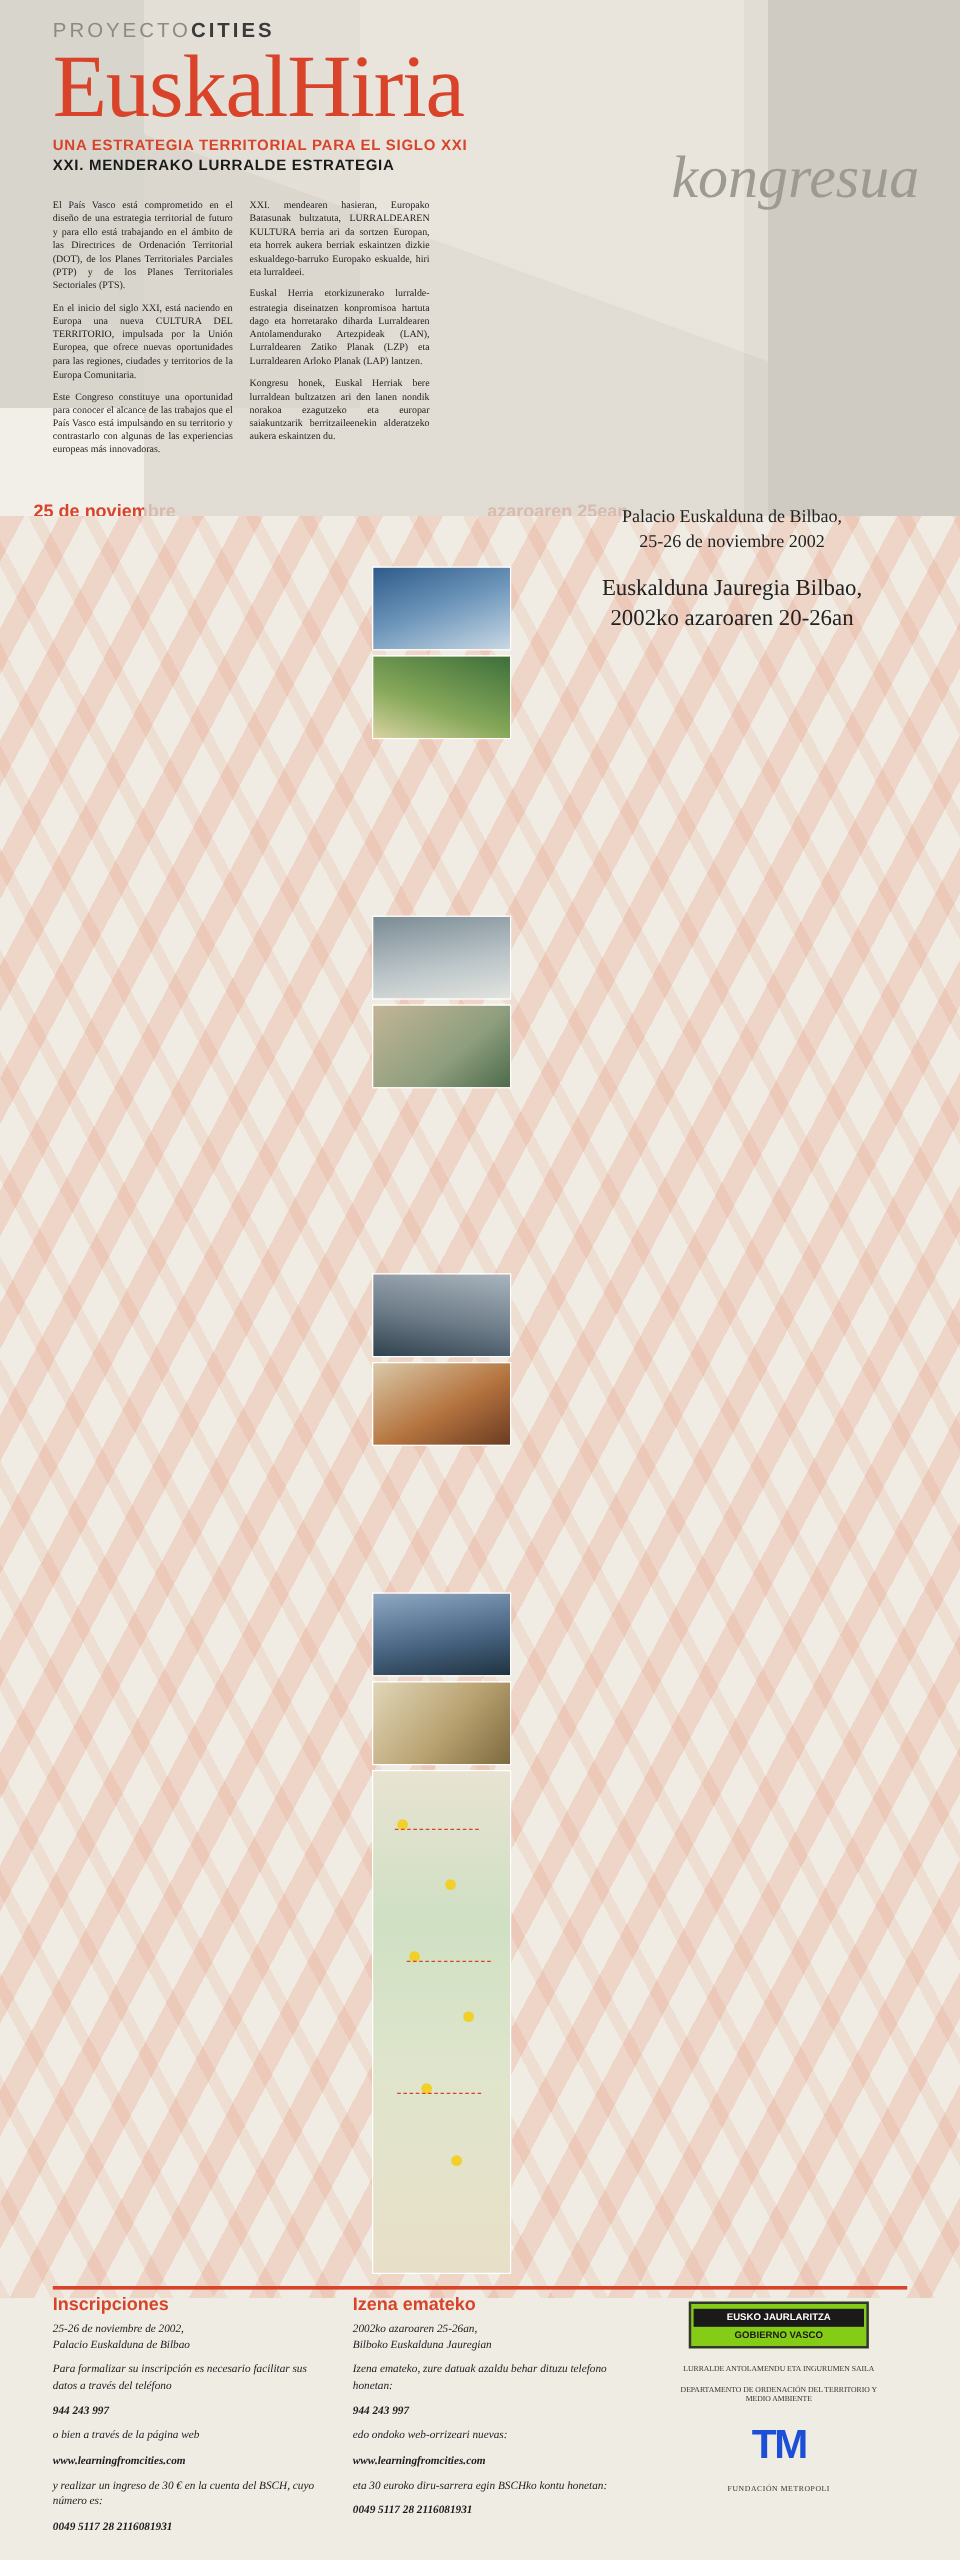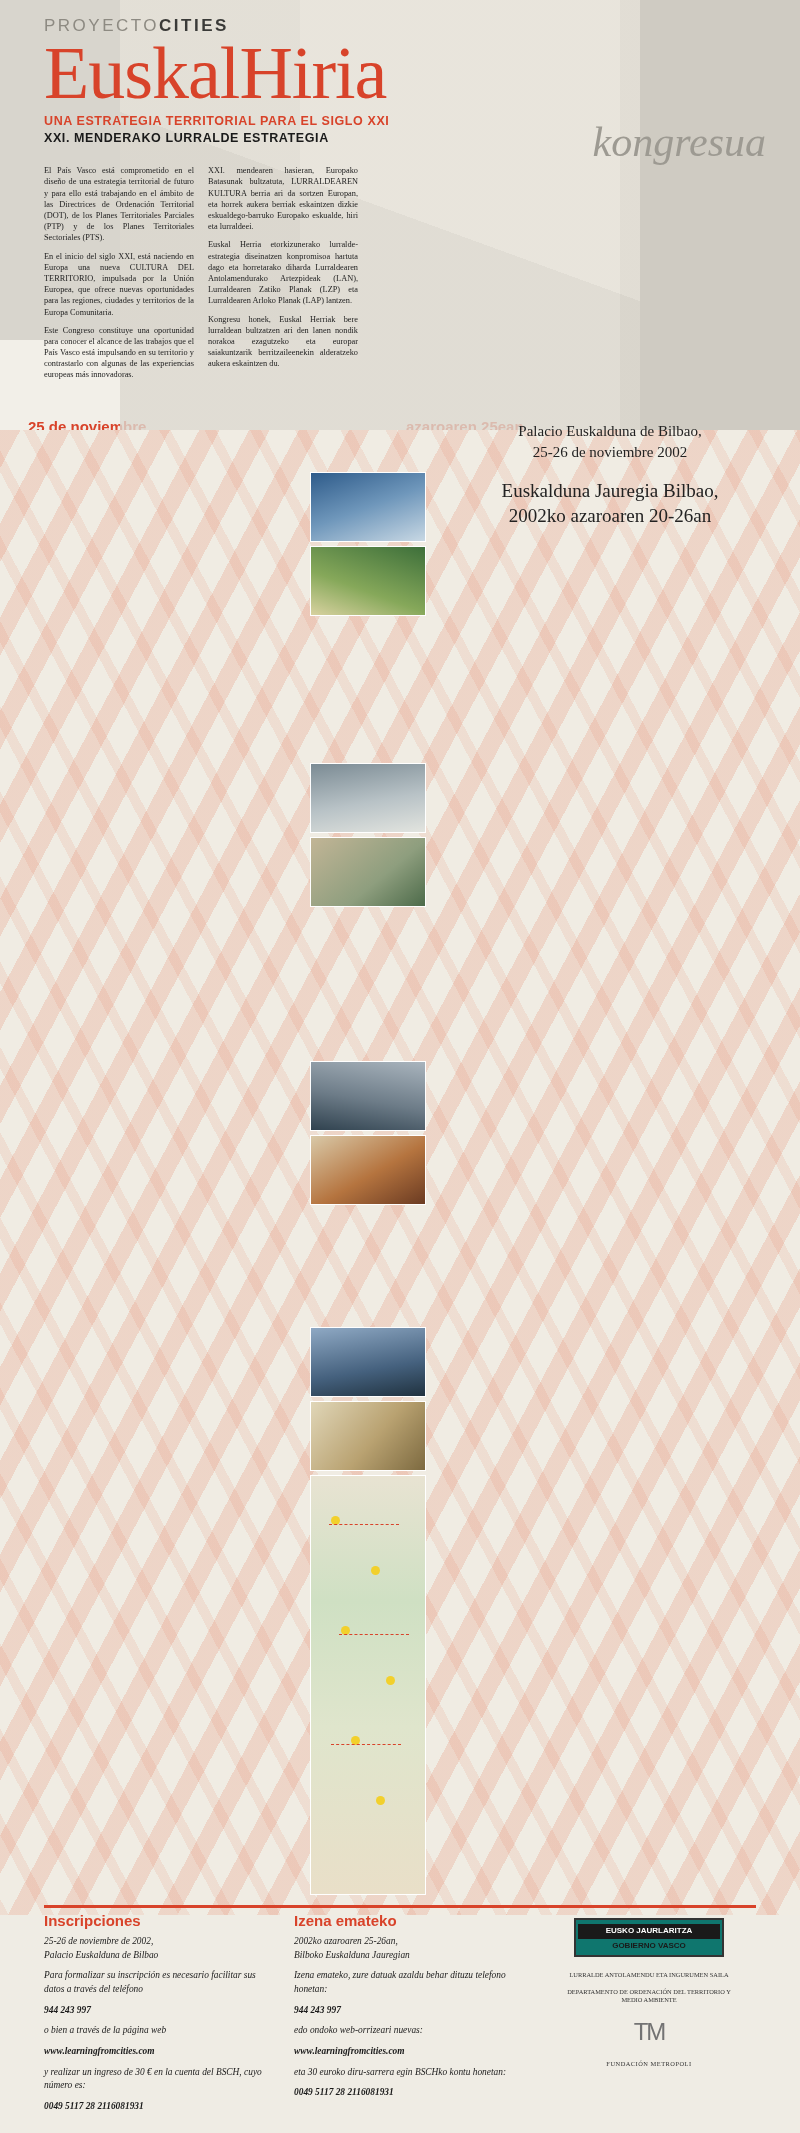--- a/index.html
+++ b/index.html
@@ -60,21 +60,21 @@
     font-family: "Liberation Sans", sans-serif;
     font-size: 12.5px; letter-spacing: .6px; color: #d8432a; margin-top: 6px; font-weight: 700;
   }
   .sub2 {
     font-family: "Liberation Sans", sans-serif;
     font-size: 12.5px; letter-spacing: .6px; color: #1a1a1a; margin-top: 3px; font-weight: 700;
   }
   .kongresua {
     position: absolute; right: 34px; top: 118px;
     font-family: "Liberation Serif", serif; font-style: italic;
-    font-size: 42px; color: #9d9a92;
+    font-size: 50px; color: #9d9a92;
   }
   
   .intro {
     position: relative; display: flex; gap: 14px;
     padding: 12px 40px 0 44px;
   }
   .intro .col { width: 150px; font-size: 8.3px; line-height: 1.35; text-align: justify; color: #222; }
   .intro .col p { margin-bottom: 7px; }
   .venue {
     position: absolute; right: 40px; top: 268px; width: 300px;
@@ -142,26 +142,26 @@
   .foot-rule { height: 3px; background: #d8432a; margin-bottom: 4px; }
   .foot-cols { display: flex; gap: 22px; }
   .foot-col { width: 228px; }
   .foot-h {
     font-family: "Liberation Sans", sans-serif; font-size: 15px; font-weight: 700; color: #d8432a; margin-bottom: 6px;
   }
   .foot-col p { font-size: 9.4px; line-height: 1.45; margin-bottom: 7px; color: #1a1a1a; font-style: italic; }
   .foot-col .tel { font-weight: 700; }
   .logos { width: 210px; display: flex; flex-direction: column; align-items: center; gap: 14px; padding-top: 6px; }
   .logo-gv {
-    width: 150px; border: 2px solid #333; background: #0f766e; text-align: center;
+    width: 150px; border: 2px solid #333; background: #84cc16; text-align: center;
     font-family: "Liberation Sans", sans-serif; font-size: 8px; font-weight: 700; padding: 4px 2px; line-height: 1.3;
   }
   .logo-gv .bar { background: #1a1a1a; color: #fff; padding: 2px 0; margin-bottom: 2px; font-size: 8px; }
   .logo-cap { font-size: 6.4px; text-align: center; line-height: 1.3; color: #333; width: 170px; }
-  .logo-tm { font-family: "Liberation Sans", sans-serif; font-size: 24px; font-weight: 400; color: #737373; letter-spacing: -2px; }
+  .logo-tm { font-family: "Liberation Sans", sans-serif; font-size: 34px; font-weight: 700; color: #1d4ed8; letter-spacing: -2px; }
   .logo-tm-cap { font-size: 6.4px; letter-spacing: .5px; color: #333; }
 </style>
 </head>
 <body>
 
 <div class="poster">
   <div class="bg-gray-left"></div>
   <div class="bg-gray-right"></div>
   <div class="bg-diag"></div>
   <div class="bg-orange-band"></div>

